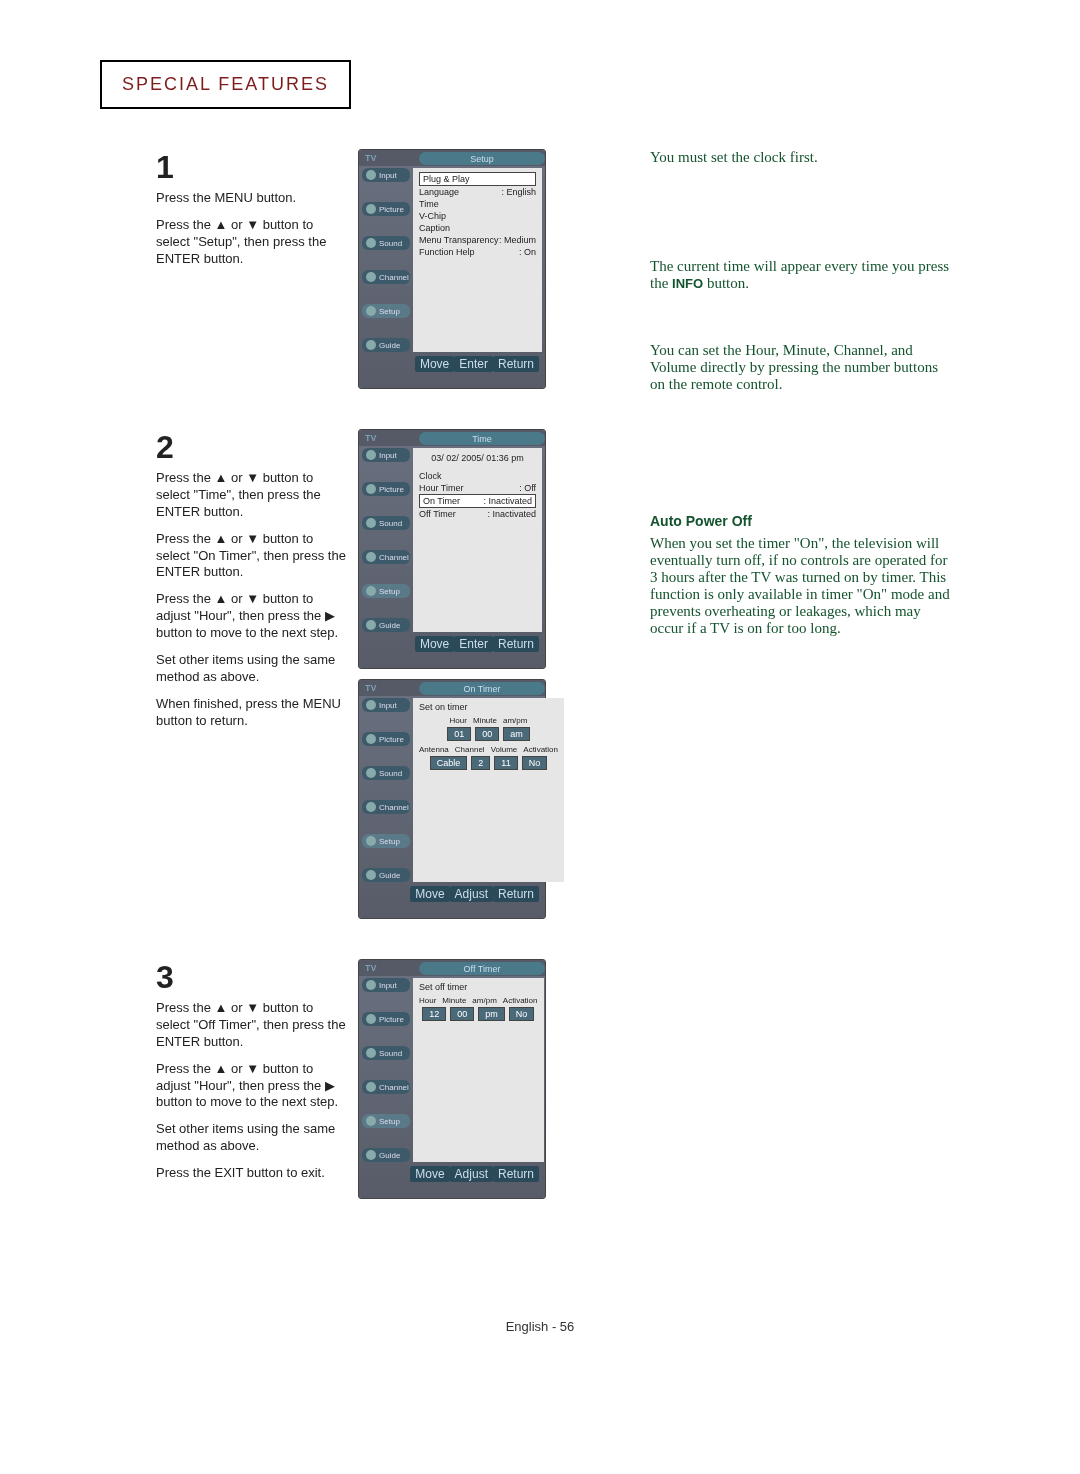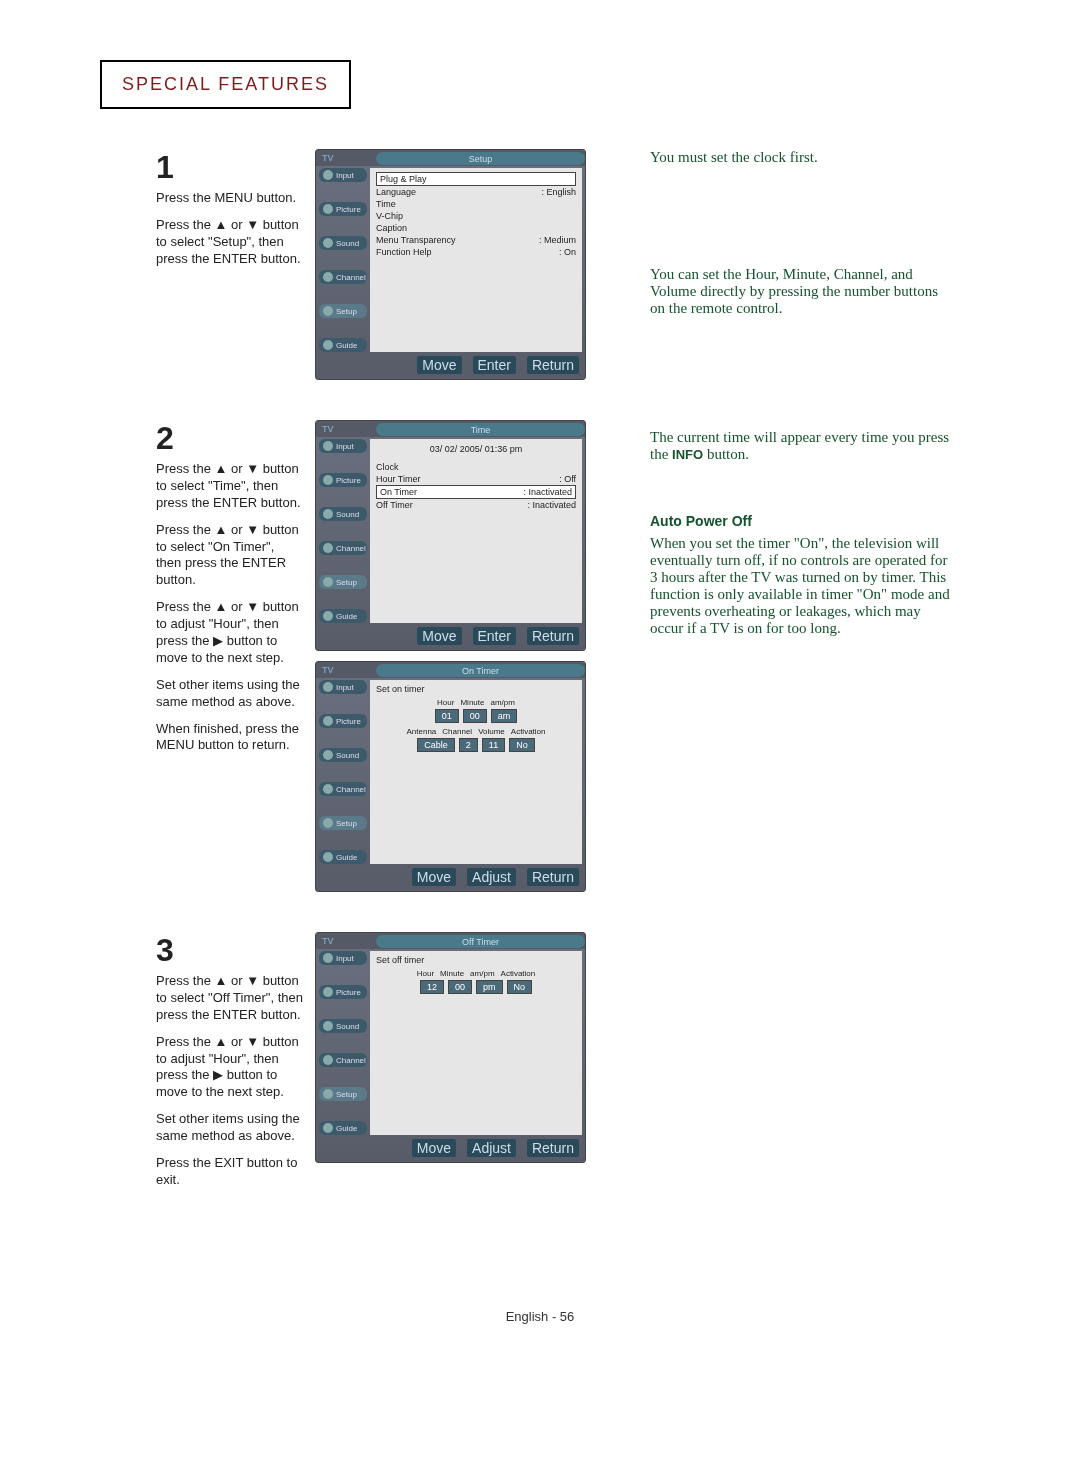--- a/index.html
+++ b/index.html
@@ -63,27 +63,27 @@
       font-size: 32px;
       font-weight: bold;
       font-family: Arial, sans-serif;
       margin-bottom: 4px;
     }
     .step-text-col p {
       margin-bottom: 10px;
       line-height: 1.3;
     }
     .osd {
-      width: 271px;
+      width: 188px;
       background: linear-gradient(#6a7080, #585c68);
       border: 1px solid #444;
       border-radius: 3px;
       font-size: 9px;
       color: #ddd;
-      padding-bottom: 3px;
+      padding-bottom: 14px;
       margin-bottom: 10px;
     }
     .osd-header {
       display: flex;
       background: #555a66;
       height: 16px;
       align-items: center;
     }
     .osd-tv {
       color: #7a9fb8;
@@ -146,23 +146,23 @@
       padding: 1px 0;
     }
     .osd-main .highlighted {
       border: 1px solid #444;
       background: #fff;
       padding: 1px 3px;
     }
     .osd-footer {
       display: flex;
       justify-content: flex-end;
-      gap: 11px;
+      gap: 0;
       padding: 2px 6px;
-      font-size: 14px;
+      font-size: 12px;
     }
     .osd-btn {
       background: #2a4a5a;
       color: #cde;
       padding: 1px 5px;
       border-radius: 2px;
     }
     .timer-grid {
       text-align: center;
     }
@@ -502,25 +502,25 @@
           </div>
         </div>
       </div>
 
     </div>
 
     <div class="side-col">
       <div class="side-note">
         <p>You must set the clock first.</p>
       </div>
+      <div class="side-note step2-notes" style="margin-bottom:50px;">
+        <p><span>The current time will appear every time you press the</span> <span class="bold">INFO</span> <span>button.</span></p>
+      </div>
       <div class="side-note" style="margin-bottom:120px;">
         <p>You can set the Hour, Minute, Channel, and Volume directly by pressing the number buttons on the remote control.</p>
-      </div>
-      <div class="side-note step2-notes" style="margin-bottom:50px;">
-        <p><span>The current time will appear every time you press the</span> <span class="bold">INFO</span> <span>button.</span></p>
       </div>
       <div class="side-note">
         <p class="side-note-title">Auto Power Off</p>
         <p>When you set the timer "On", the television will eventually turn off, if no controls are operated for 3 hours after the TV was turned on by timer. This function is only available in timer "On" mode and prevents overheating or leakages, which may occur if a TV is on for too long.</p>
       </div>
     </div>
   </div>
 
   <div class="page-num">English - 56</div>
 </div>

